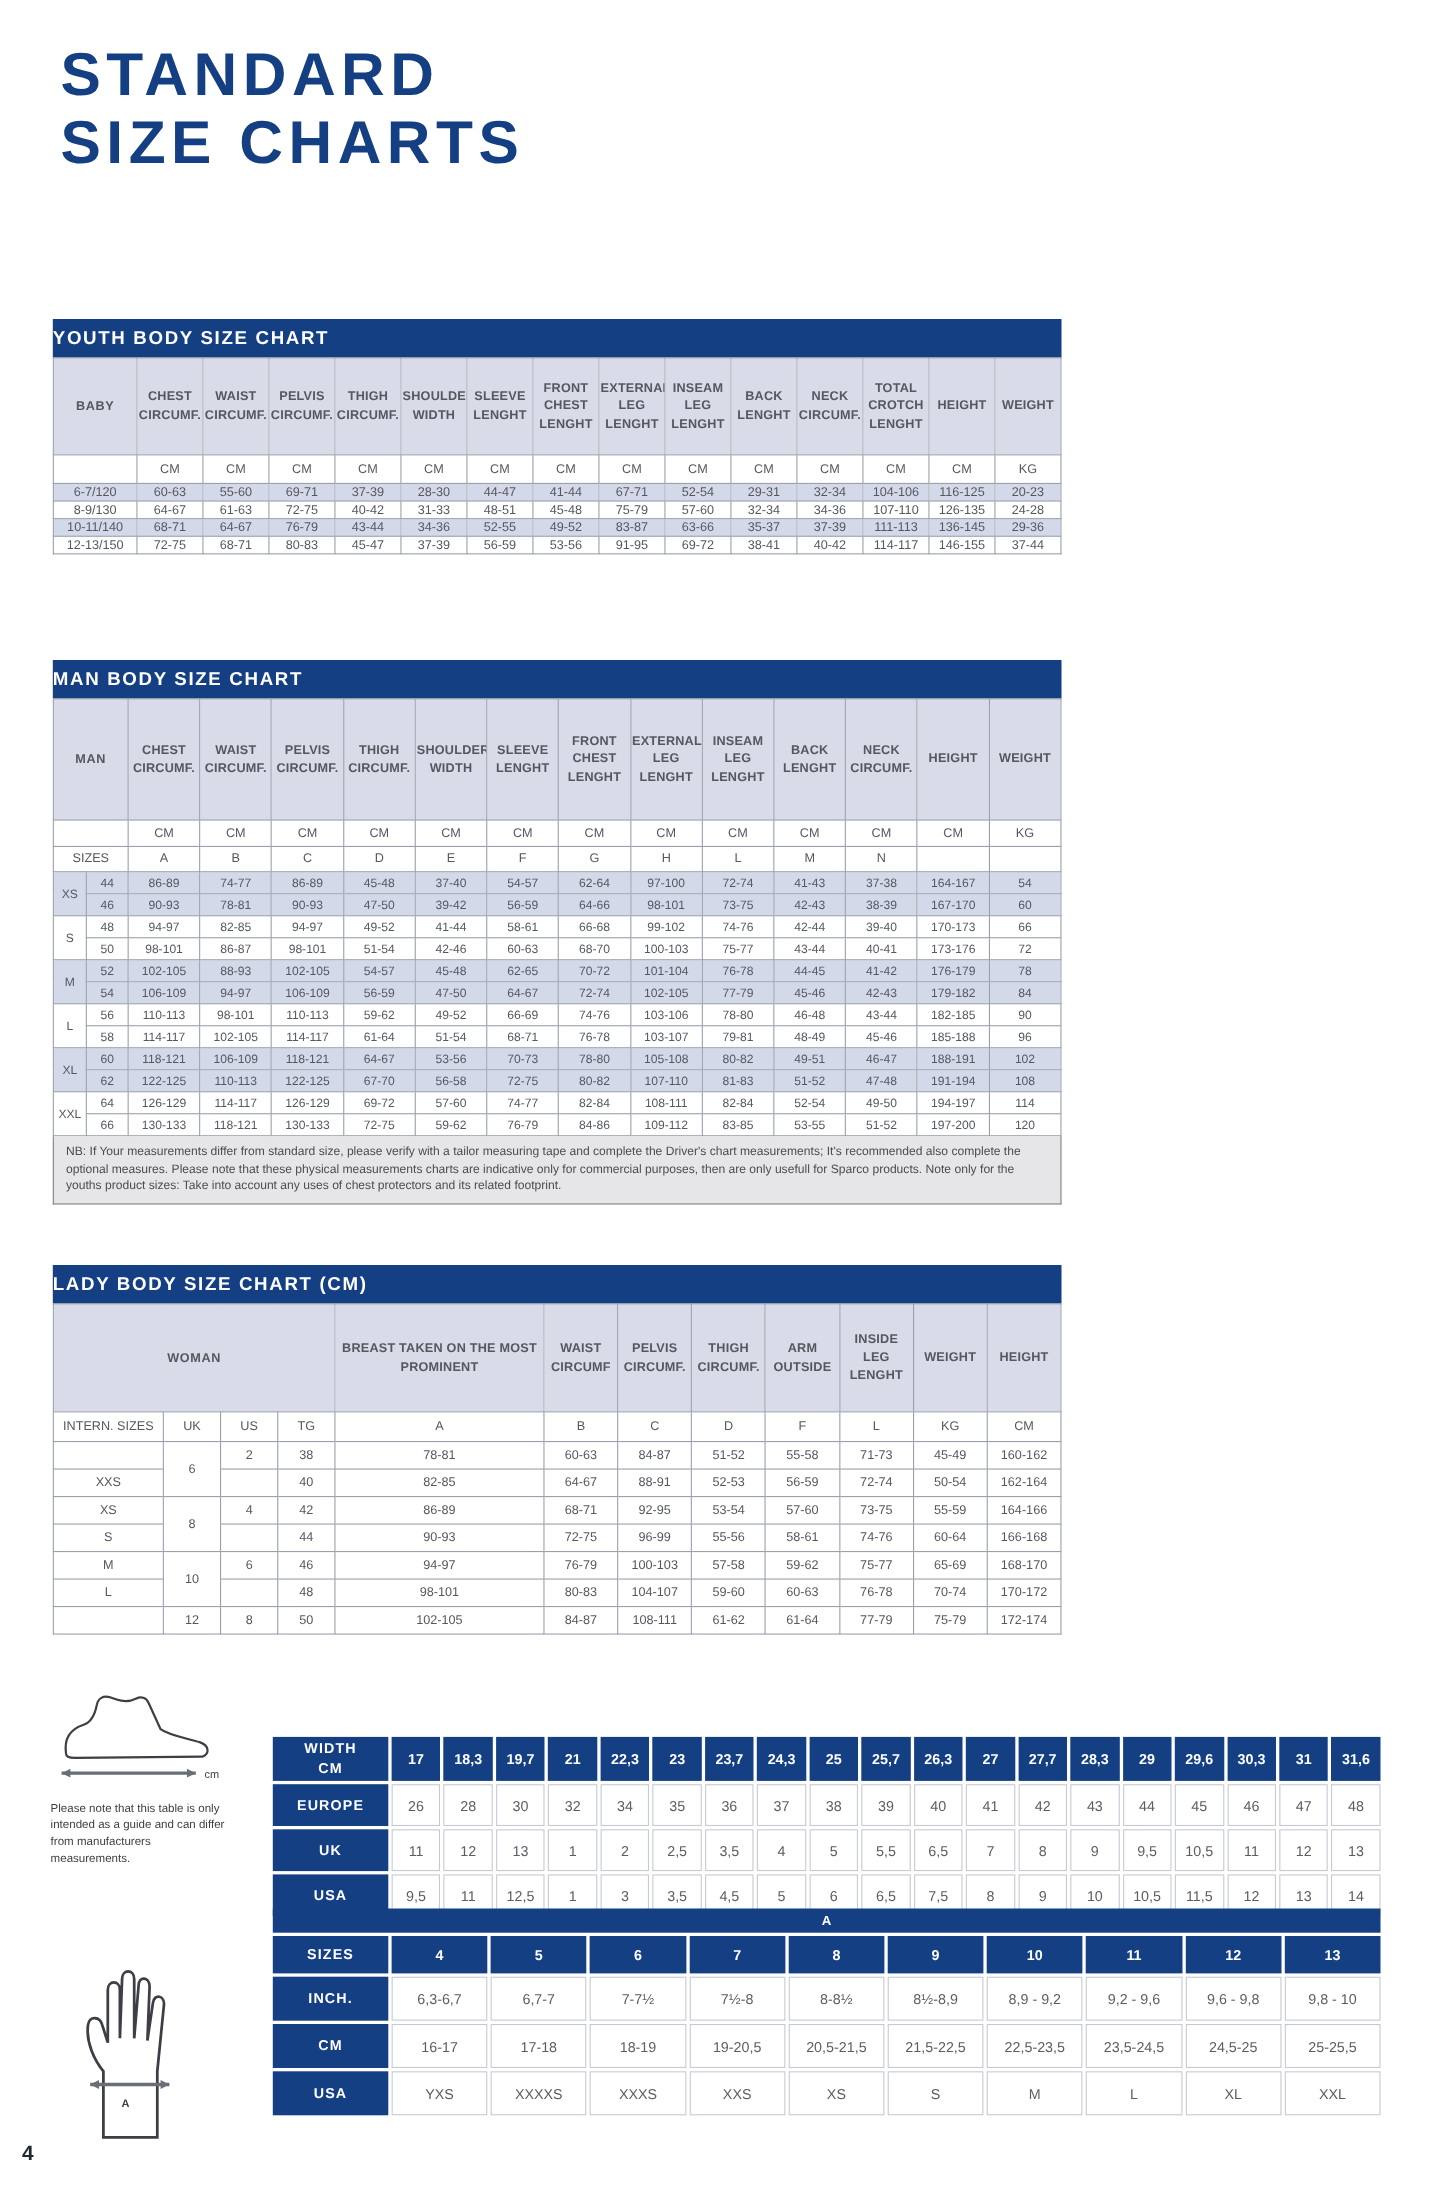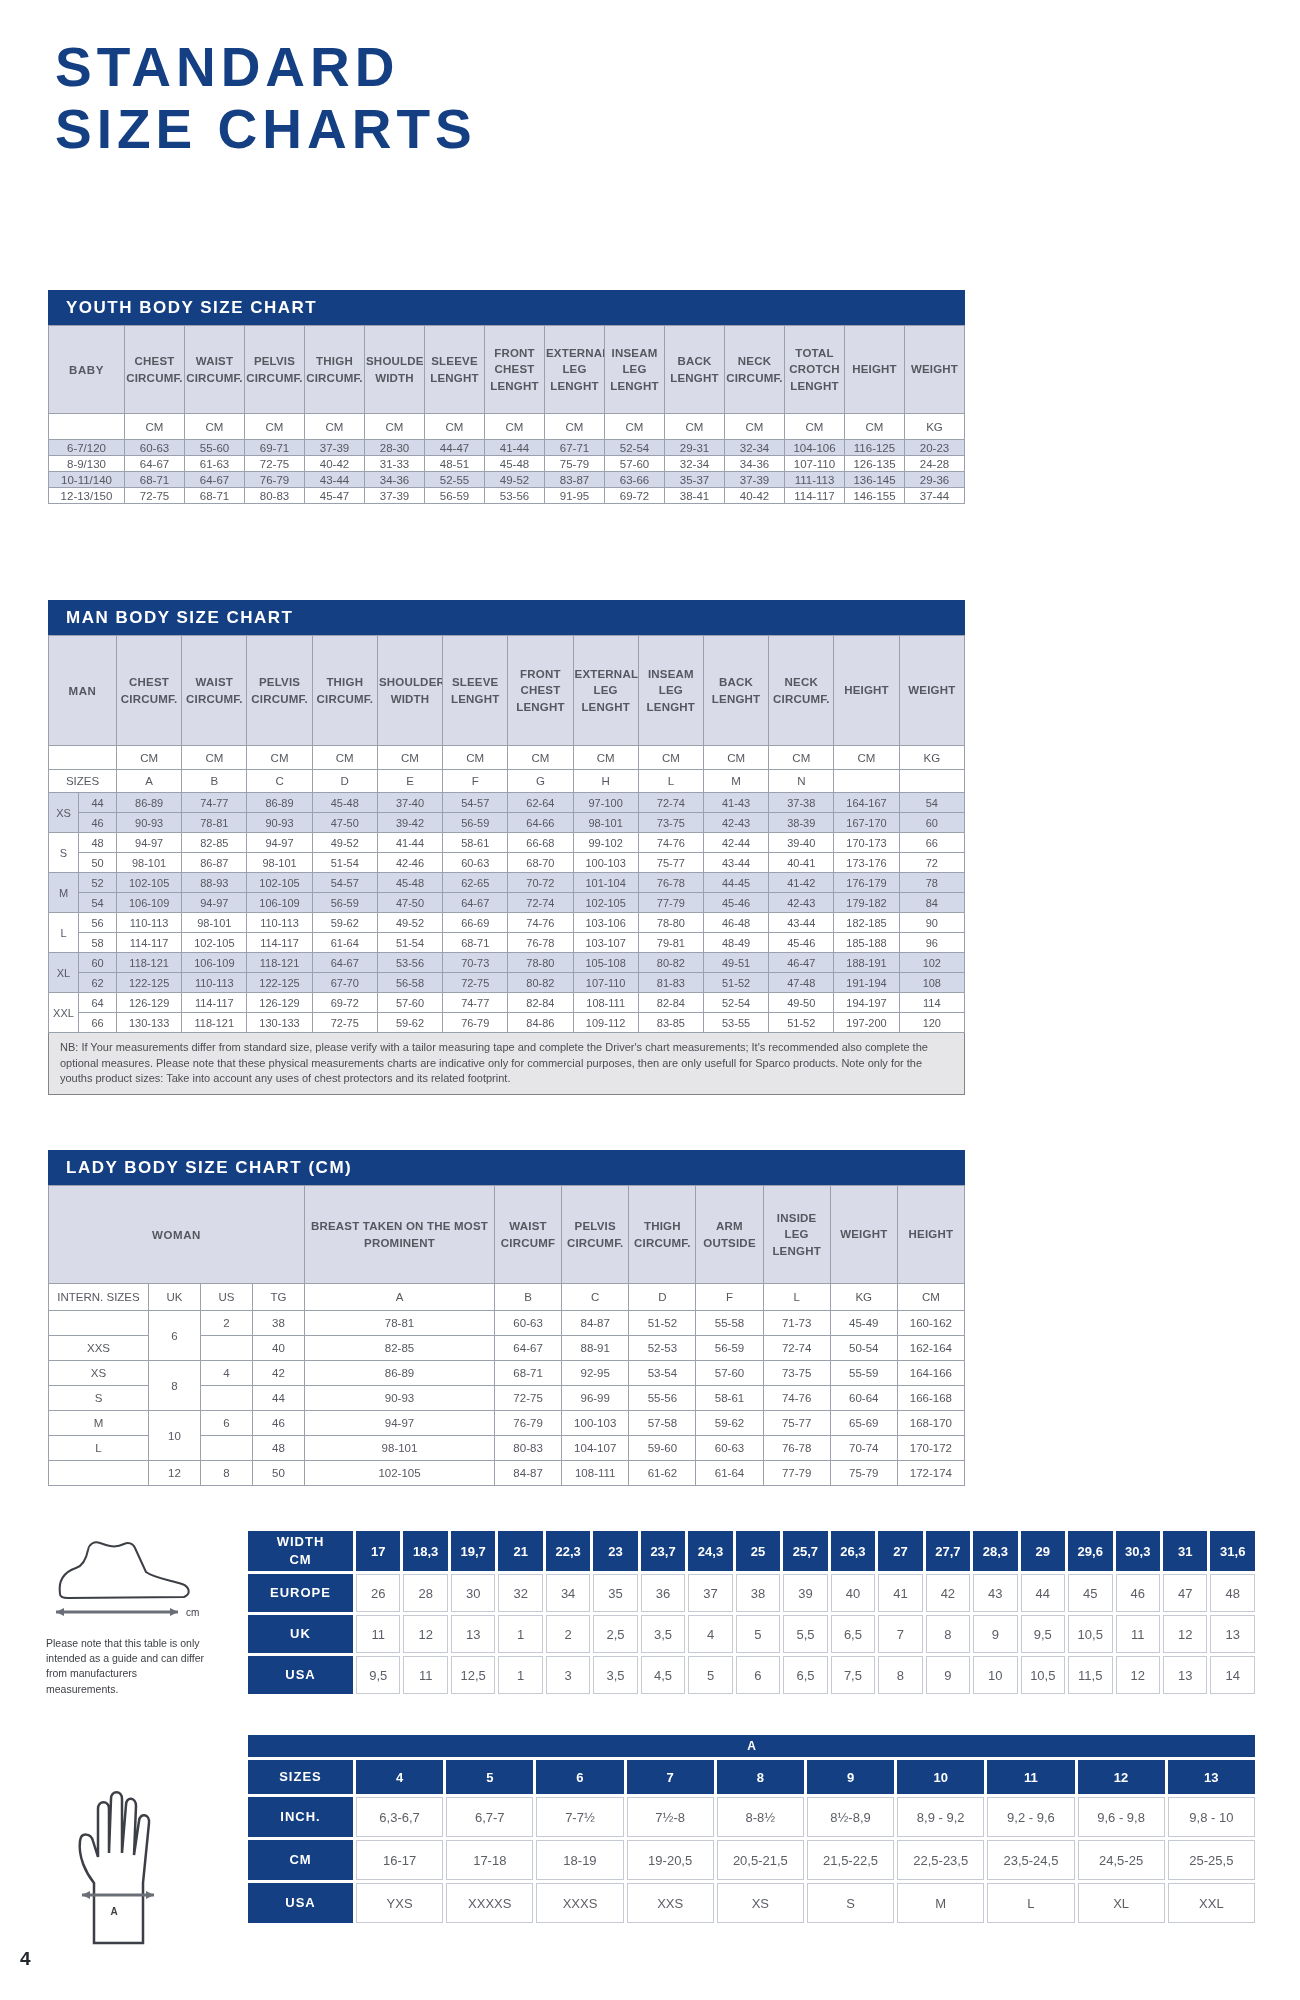--- a/index.html
+++ b/index.html
@@ -12,21 +12,21 @@
   }
   *{box-sizing:border-box;margin:0;padding:0}
   body{background:#fff;font-family:"Liberation Sans",sans-serif}
   .page{position:relative;width:1300px;height:2000px;background:#fff;overflow:hidden}
 
   .big-title{position:absolute;left:55px;top:36px;color:var(--navy);
     font-size:55px;font-weight:bold;letter-spacing:5px;line-height:1.13}
 
   .chart{position:absolute;width:917px}
   .bar{height:35px;background:var(--navy);color:#fff;display:flex;align-items:center;
-    padding-left:18px;font-weight:bold;font-size:17px;letter-spacing:1.5px}
+    font-weight:bold;font-size:17px;letter-spacing:1.5px}
 
   table.t{border-collapse:collapse;table-layout:fixed;width:100%;border:1px solid #7c8493}
   table.t td{border:1px solid var(--grid);text-align:center;vertical-align:middle;
     font-size:11.5px;color:var(--txt);padding:1px;overflow:hidden}
   td.col-head{background:var(--head-bg);font-weight:bold;font-size:10px;color:#23272e;
     letter-spacing:.2px;line-height:1.4;text-transform:uppercase}
   td.corner{background:var(--head-bg);font-weight:bold;font-size:11px;color:#23272e;letter-spacing:.6px}
   td.corner-left{text-align:left;padding-left:12px}
   tr.stripe td{background:var(--stripe)}
   td.unit{color:var(--dim)}
@@ -621,21 +621,21 @@
   <div class="shoe-block">
     <svg width="160" height="100" viewBox="0 0 160 100">
       <path d="M14 62 C12 48 18 40 30 36 C36 34 40 28 42 18 C43 12 48 9 54 11 L60 13 C66 15 72 15 78 12 C82 10 87 11 89 16 L100 40 C108 46 124 48 136 52 C144 55 145 62 138 65 L22 66 C16 66 14 64 14 62 Z" fill="none" stroke="#3c3f45" stroke-width="2"></path>
       <line x1="10" y1="80" x2="132" y2="80" stroke="#6a6e76" stroke-width="3"></line>
       <path d="M10 80 l8 -4 v8 Z M132 80 l-8 -4 v8 Z" fill="#6a6e76"></path>
       <text x="140" y="84" class="icon-cm">cm</text>
     </svg>
     <div class="shoe-note">Please note that this table is only intended as a guide and can differ from manufacturers measurements.</div>
   </div>
 
-  <div class="chart shoe-table" style="left:245px;top:1528px;width:1013px">
+  <div class="chart shoe-table" style="left:245px;top:1576px;width:1013px">
     <table class="sg">
         <colgroup>
           <col style="width: 105px;">
           <col>
           <col>
           <col>
           <col>
           <col>
           <col>
           <col>

